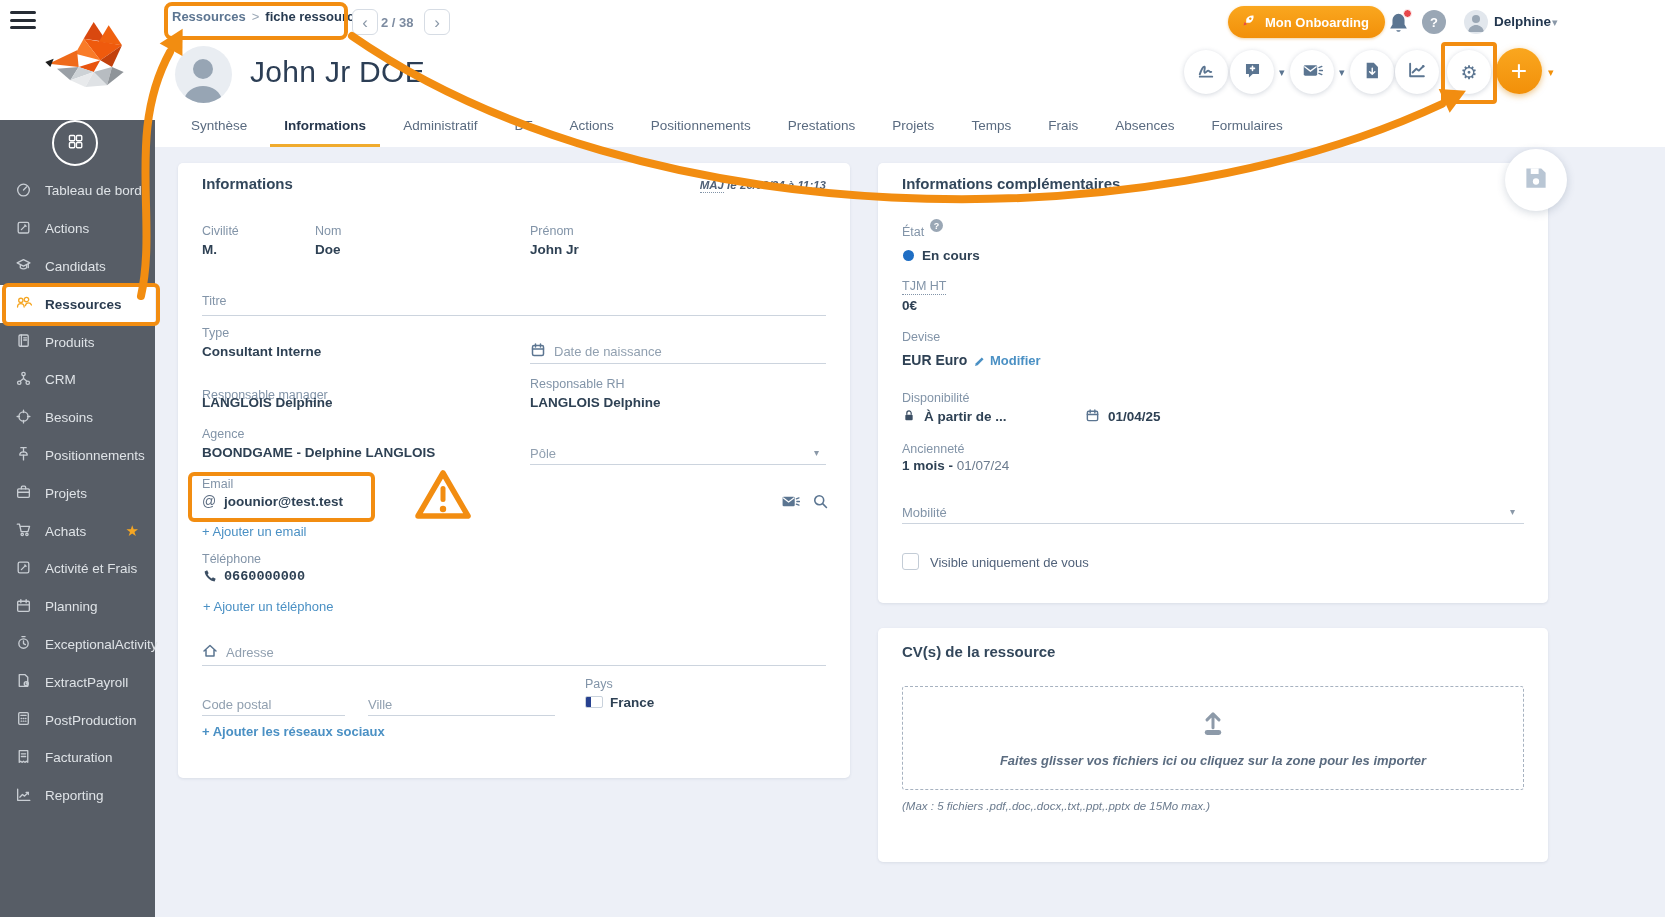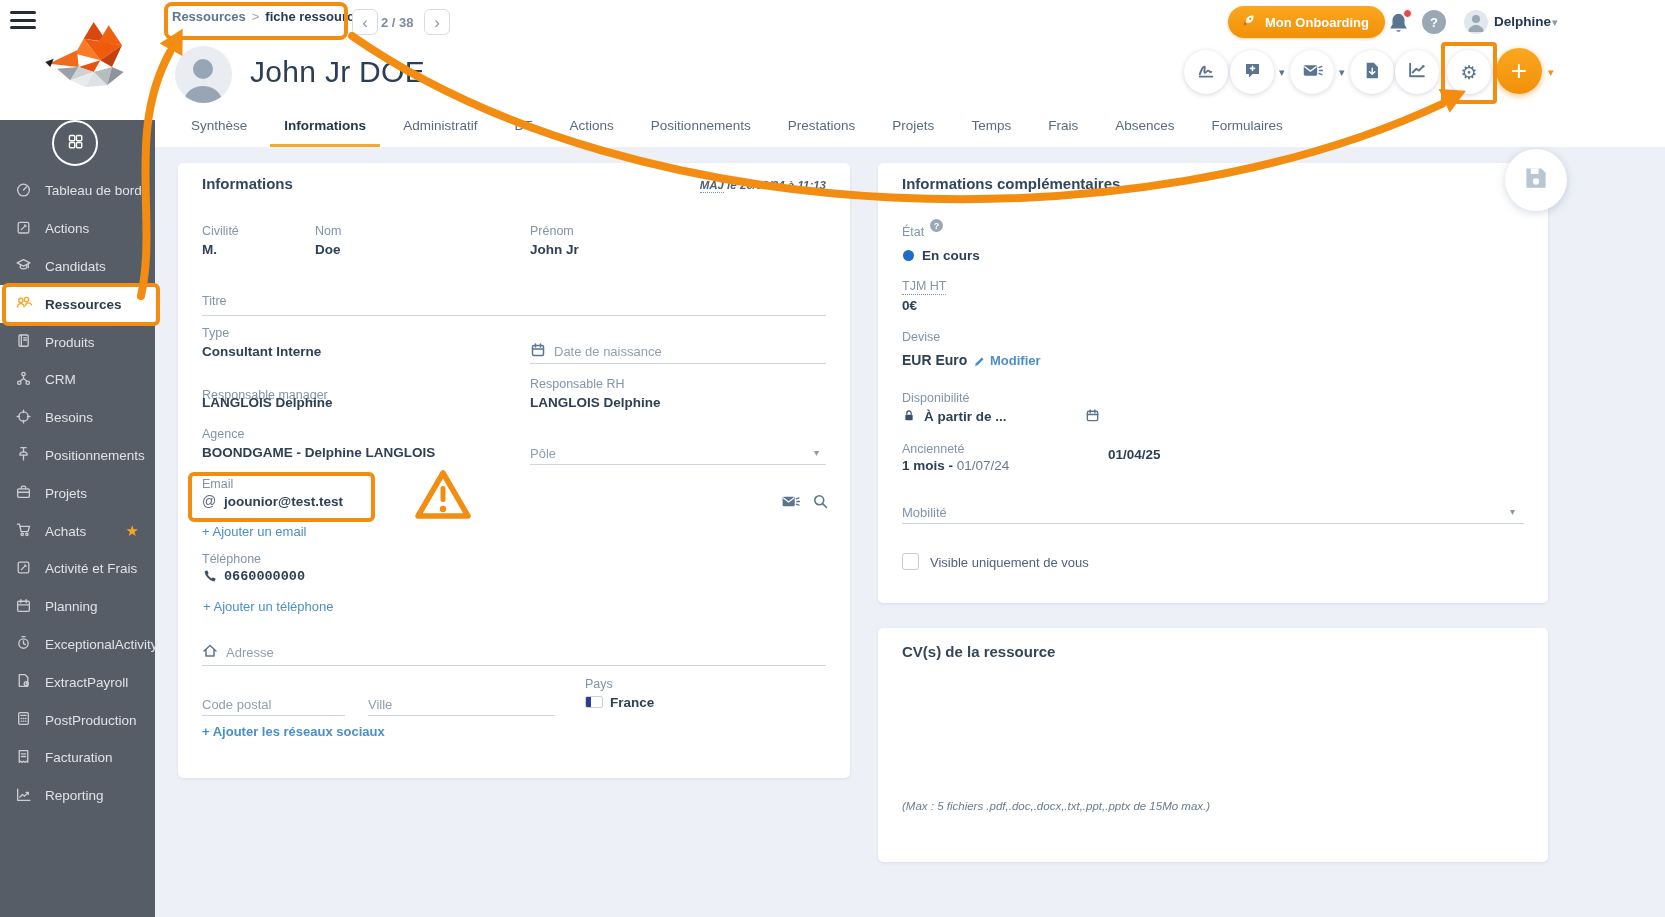--- a/index.html
+++ b/index.html
@@ -492,21 +492,21 @@
         <path d="M5.5 7V5.3a2.5 2.5 0 015 0V7" stroke="#3c4f64" stroke-width="1.4" fill="none"></path>
       </svg>
   </div>
   <div class="abs val" style="left:46px; top:246px;">À partir de ...</div>
   <div class="abs slate-ic" style="left:207px; top:245px;">
     <svg width="15" height="15" viewBox="0 0 16 16">
         <rect x="2.5" y="3.5" width="11" height="10" rx="1.5"></rect>
         <path d="M5.5 2v3M10.5 2v3M2.5 7h11"></path>
       </svg>
   </div>
-  <div class="abs val" style="left:230px; top:246px;margin-top:38px;">01/04/25</div>
+  <div class="abs val" style="left:230px; top:246px;">01/04/25</div>
 
   <div class="abs lbl" style="left:24px; top:279px;">Ancienneté</div>
   <div class="abs" style="left:24px; top:295px; font-size:13.5px;">
     <span class="val">1 mois -</span><span style="color:#6b7b8e;"> 01/07/24</span>
   </div>
 
   <div class="abs lbl" style="left:24px; top:342px; font-size:13px;">Mobilité</div>
   <div class="abs dd-caret" style="left:632px; top:343px;">▾</div>
   <div class="abs uline" style="left:24px; top:360px; width:622px;"></div>
 
@@ -519,20 +519,29 @@
     <svg width="28" height="28" viewBox="0 0 16 16">
         <path d="M2.5 2.5h8.5l2.5 2.5v8.5H2.5z" fill="#b9c6d4"></path>
         <rect x="5" y="2.5" width="4.5" height="3.2" fill="#fff"></rect>
         <circle cx="8" cy="10" r="1.8" fill="#fff"></circle>
       </svg>
   </span>
 </div>
 
 <div class="card" style="left:878px; top:628px; width:670px; height:234px;">
   <div class="card-title" style="top:15px;">CV(s) de la ressource</div>
+  <div class="dropzone">
+    <span>
+      <svg width="30" height="30" viewBox="0 0 16 16">
+          <path d="M8 10V2.8M4.8 5.8L8 2.6l3.2 3.2" stroke="#8d9aa9" stroke-width="1.6" fill="none" stroke-linecap="round" stroke-linejoin="round"></path>
+          <rect x="3.6" y="11.2" width="8.8" height="2.6" rx="1.3" fill="#8d9aa9"></rect>
+        </svg>
+    </span>
+    <span class="dz-text">Faites glisser vos fichiers ici ou cliquez sur la zone pour les importer</span>
+  </div>
   <div class="dz-note">(Max : 5 fichiers .pdf,.doc,.docx,.txt,.ppt,.pptx de 15Mo max.)</div>
 </div>
 
 <div class="ann" style="left:164px; top:2px; width:184px; height:38px; border-radius:8px;"></div>
 <div class="ann" style="left:2px; top:283px; width:158px; height:43px; border-radius:6px;"></div>
 <div class="ann" style="left:188px; top:472px; width:187px; height:50px; border-radius:6px;"></div>
 <div class="ann" style="left:1441px; top:42px; width:56px; height:62px; border-radius:4px;"></div>
 
 <svg id="arrow-layer">
   <path d="M 141 296 C 158 220, 126 132, 170 52" stroke="#f28d11" stroke-width="8" fill="none" stroke-linecap="round"></path>

